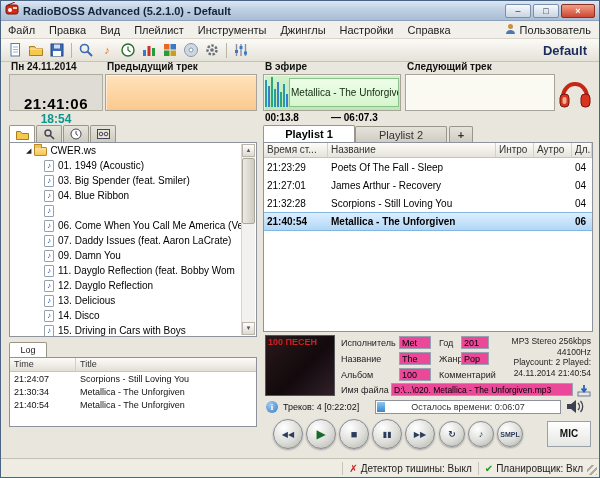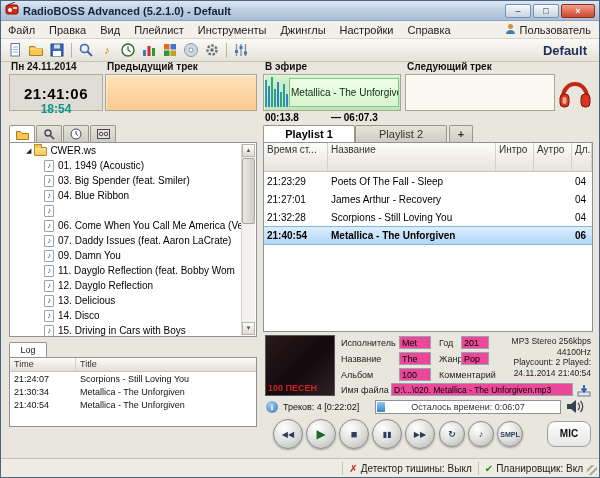--- a/index.html
+++ b/index.html
@@ -21,21 +21,21 @@
   
   .toolbar{left:0;top:38px;width:100%;height:23px;background:linear-gradient(#fbfaf7,#e5e2d8);border-bottom:1px solid #c6c2b4;display:flex;align-items:center;padding:0 4px;gap:1px}
   .tbtn{width:20px;height:19px;display:flex;align-items:center;justify-content:center;border-radius:2px}
   .tsep{width:1px;height:15px;background:#b8b4a8;margin:0 3px}
   .profile{margin-left:auto;font-size:13px;font-weight:700;color:#1c2c5c;padding-right:8px}
   .gicon{font-size:11px;line-height:1}
 
   
   .ilabel{font-size:10px;font-weight:700;color:#111;white-space:nowrap}
   .clockbox{left:8px;top:73px;width:94px;height:37px;background:#dedcd4;border:1px solid #b0aca0;text-align:center}
-  .t1{font-size:15px;font-weight:700;color:#000;margin-top:10px;letter-spacing:.5px}
+  .t1{font-size:15px;font-weight:700;color:#000;margin-top:20px;letter-spacing:.5px}
   .t2{font-size:12px;font-weight:700;color:#0a968e}
   .deckbox{top:73px;height:37px;border:1px solid #a8a49a;box-shadow:inset 1px 1px 0 rgba(255,255,255,.5)}
   .prevbox{left:104px;width:152px;background:linear-gradient(#ffe2bc,#fbc98e)}
   .onairbox{left:262px;width:138px;background:linear-gradient(#d2f2cc,#bce8b6);display:flex;align-items:center;padding:1px}
   .nextbox{left:404px;width:150px;background:#fafaf2}
   .trackname{flex:1;background:linear-gradient(#eeffe8,#d6f5ce);border:1px solid #8cc08c;font-size:10px;text-align:center;padding:8px 1px;color:#102a10;white-space:nowrap;overflow:hidden}
   .otime{font-size:10px;color:#000;font-weight:700}
 
   
   .ltabs{left:8px;top:124px;display:flex;gap:1px}
@@ -60,50 +60,50 @@
   .logtab{left:8px;top:341px;width:38px;height:15px;background:#fff;border:1px solid #9a968a;border-bottom:none;border-radius:2px 2px 0 0;font-size:9px;text-align:center;line-height:14px;color:#222}
   .logpanel{left:8px;top:356px;width:248px;height:70px}
   .loghead{display:flex;height:14px;background:linear-gradient(#fcfcfa,#e2dfd6);border-bottom:1px solid #c8c4b8;font-size:9px;color:#333}
   .lh1{width:66px;border-right:1px solid #d2cfc4;padding-left:4px;line-height:13px}
   .lh2{flex:1;padding-left:4px;line-height:13px}
   .logrow{display:flex;height:13px;font-size:9px;align-items:center;color:#111}
   .lc1{width:66px;padding-left:4px}
   .lc2{flex:1;padding-left:4px;white-space:nowrap;overflow:hidden}
 
   
-  .ptabs{left:262px;top:124px;display:flex;align-items:flex-start}
+  .ptabs{left:262px;top:124px;display:flex;align-items:flex-end}
   .ptab{width:92px;height:17px;font-size:11px;text-align:center;line-height:16px;border:1px solid #9a968a;border-bottom:none;background:linear-gradient(#e6e3da,#cecbc1);color:#333;border-radius:2px 2px 0 0}
   .ptab.active{background:#fff;font-weight:700;height:18px;color:#000}
   .ptab.add{width:24px;margin-left:2px;font-weight:700}
   .ptable{left:262px;top:141px;width:330px;height:190px;overflow:hidden}
-  .phead{display:flex;height:29px;background:linear-gradient(#fcfcfa,#e6e3da);font-size:10px;color:#333;border-bottom:1px solid #c8c4b8}
+  .phead{display:flex;height:15px;background:linear-gradient(#fcfcfa,#e6e3da);font-size:10px;color:#333;border-bottom:1px solid #c8c4b8}
   .phc{padding:0 3px;border-right:1px solid #d4d1c6;white-space:nowrap;overflow:hidden;line-height:14px}
   .w1{width:64px;flex:none}.w2{width:168px;flex:none}.w3{width:38px;flex:none}.w4{width:38px;flex:none}.w5{flex:1}
   .prow{display:flex;height:18px;font-size:10px;align-items:center;color:#000}
   .pc{padding:0 3px;white-space:nowrap;overflow:hidden}
   .prow.sel{background:linear-gradient(#dceeff,#b2d7f5);border-top:1px solid #84b6e0;border-bottom:1px solid #84b6e0;font-weight:700;height:19px}
 
   
-  .art{left:264px;top:334px;width:70px;height:61px;background:linear-gradient(135deg,#2a181c,#120a0c 55%,#31202a);border:1px solid #555;color:#d02020;font-weight:700;font-size:9px;display:flex;align-items:flex-end;padding:2px;line-height:9px}
+  .art{left:264px;top:334px;width:70px;height:61px;background:linear-gradient(135deg,#2a181c,#120a0c 55%,#31202a);border:1px solid #555;color:#d02020;font-weight:700;font-size:9px;display:flex;padding:2px;line-height:9px}
   .flabel{font-size:9px;color:#222;white-space:nowrap}
   .fval{background:#ec4899;border:1px solid #98a2b0;font-size:9px;padding:0 2px;height:13px;line-height:12px;overflow:hidden;white-space:nowrap}
   .finfo{font-size:8.5px;color:#222;text-align:right;line-height:10.5px;white-space:nowrap}
 
   
   .infoicon{left:265px;top:400px;width:12px;height:12px;border-radius:50%;background:radial-gradient(circle at 35% 30%,#9cc8f0,#3a7ec8);color:#fff;font-size:9px;font-weight:700;text-align:center;line-height:12px;font-family:"Liberation Serif",serif}
   .ptracks{left:282px;top:401px;font-size:9px;color:#111;white-space:nowrap}
   .pbar{left:374px;top:399px;width:186px;height:14px;background:#fff;border:1px solid #8e929c}
   .pfill{position:absolute;left:1px;top:1px;bottom:1px;width:8px;background:linear-gradient(#8ec6f0,#3a86c8)}
   .ptext{position:absolute;left:0;right:0;top:0;text-align:center;font-size:9px;color:#333;line-height:13px}
 
   
   .cbtn{position:absolute;top:418px;width:30px;height:30px;border-radius:50%;background:radial-gradient(circle at 35% 28%,#ffffff,#dcdcd8 55%,#b4b4ae);border:1px solid #888c94;box-shadow:0 1px 2px rgba(0,0,0,.3);display:flex;align-items:center;justify-content:center;font-size:10px;color:#2c3c5c;font-weight:700}
   .cbtn.sm{width:26px;height:26px;top:420px;font-size:9px}
   .cbtn .tiny{font-size:7px;letter-spacing:0}
-  .micbtn{position:absolute;left:546px;top:420px;width:44px;height:26px;background:linear-gradient(#ffffff,#e6e6e2);border:1px solid #9aa0a8;border-radius:8px;text-align:center;line-height:24px;font-weight:700;font-size:10px;color:#111}
+  .micbtn{position:absolute;left:546px;top:420px;width:44px;height:26px;background:linear-gradient(#ffffff,#e6e6e2);border:1px solid #9aa0a8;border-radius:0;text-align:center;line-height:24px;font-weight:700;font-size:10px;color:#111}
 
   
   .statusbar{left:0;top:457px;width:100%;height:20px;background:#efece4;border-top:1px solid #c4c0b4;display:flex;align-items:center;font-size:10px;color:#222;justify-content:flex-end;gap:6px;padding-right:16px}
   .sbitem{display:flex;align-items:center;gap:3px;white-space:nowrap}
   .cross{color:#c42222;font-weight:700;font-size:10px}
   .check{color:#1a9a1a;font-weight:700;font-size:10px}
   .sbsep{width:1px;height:13px;background:#c8c4b8}
   .grip{position:absolute;right:2px;bottom:2px;width:10px;height:10px;background:
     repeating-linear-gradient(135deg,transparent 0 3px,#b0ac9e 3px 5px)}
 </style>

